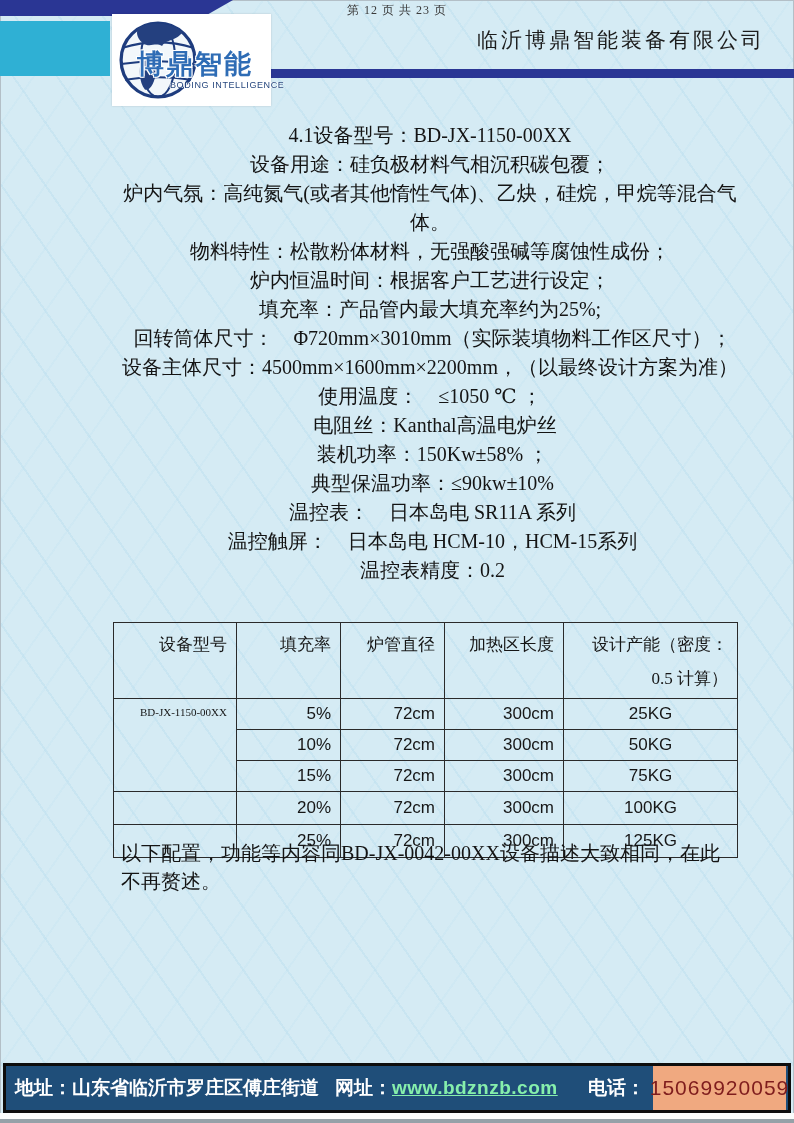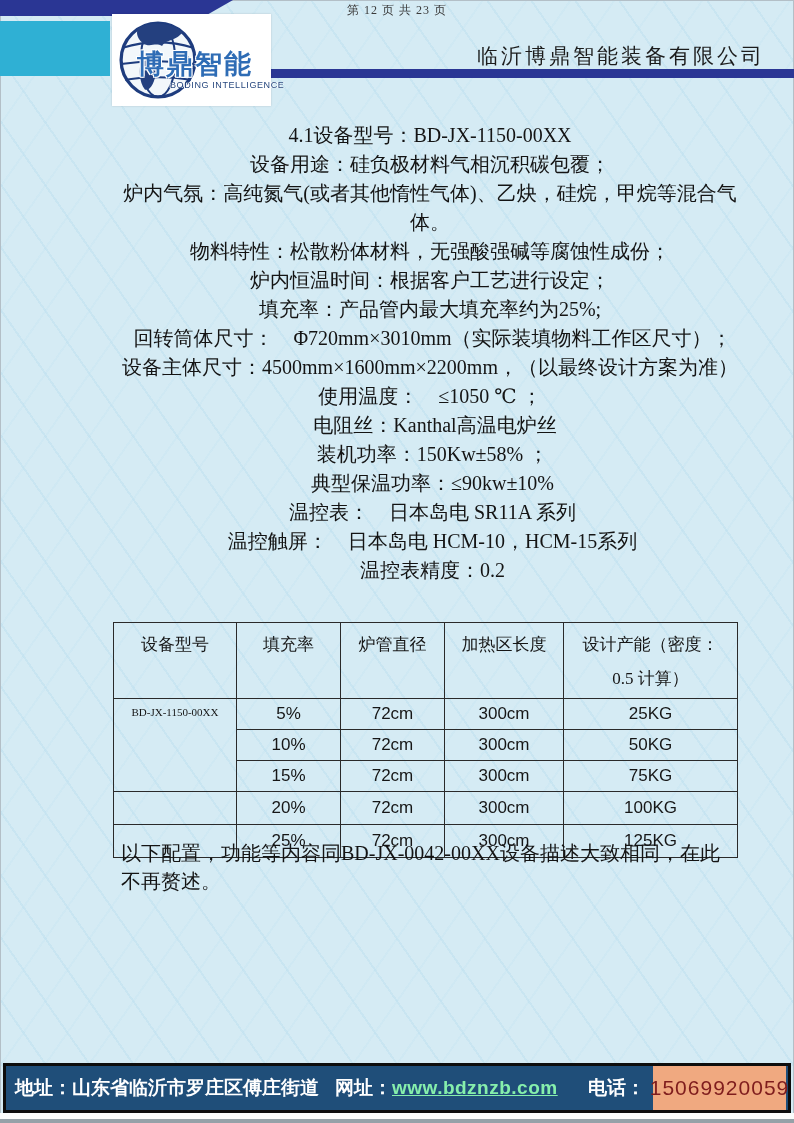--- a/index.html
+++ b/index.html
@@ -21,21 +21,21 @@
   .tealblock{
     position:absolute; left:0; top:21px; width:110px; height:55px;
     background:#2fb0d4;
   }
   .page-indicator{
     position:absolute; left:0; top:2px; width:100%;
     text-align:center; font-size:12px; color:#3a3a3a; letter-spacing:1px;
   }
   .company-name{
     position:absolute; right:29px; top:26px;
-    font-size:21px; color:#1c1c1c; letter-spacing:3px; white-space:nowrap;margin-top:16px;
+    font-size:21px; color:#1c1c1c; letter-spacing:3px; white-space:nowrap;
   }
   .navy-rule{
     position:absolute; left:265px; top:69px; width:529px; height:9px;
     background:#2a3694;
   }
   
   .logo-box{
     position:absolute; left:112px; top:14px; width:159px; height:92px;
     background:#ffffff; box-shadow:0 0 2px rgba(0,0,0,0.15);
   }
@@ -65,21 +65,21 @@
     position:absolute; left:113px; top:622px; width:624px;
     border-collapse:collapse; table-layout:fixed;
     font-size:17px; color:#161616;
   }
   .spec-table col.c1{width:123px;}
   .spec-table col.c2{width:104px;}
   .spec-table col.c3{width:104px;}
   .spec-table col.c4{width:119px;}
   .spec-table col.c5{width:174px;}
   .spec-table td,.spec-table th{
-    border:1.5px solid #2a2a2a; padding:2px 9px; text-align:center;
+    border:1.5px solid #2a2a2a; padding:2px 9px; text-align:right;
     font-weight:normal; vertical-align:middle; overflow:hidden;
   }
   .spec-table thead th{height:59px; vertical-align:top; padding-top:5px; line-height:34px;}
   .spec-table tbody td{height:26px;}
   .cell-model{
     vertical-align:top !important; padding-top:4px !important;
     font-size:11px; line-height:19px; word-break:break-all;
   }
   .num{font-family:"Liberation Sans","DejaVu Sans",sans-serif;}
   .cap{text-align:center !important;}

